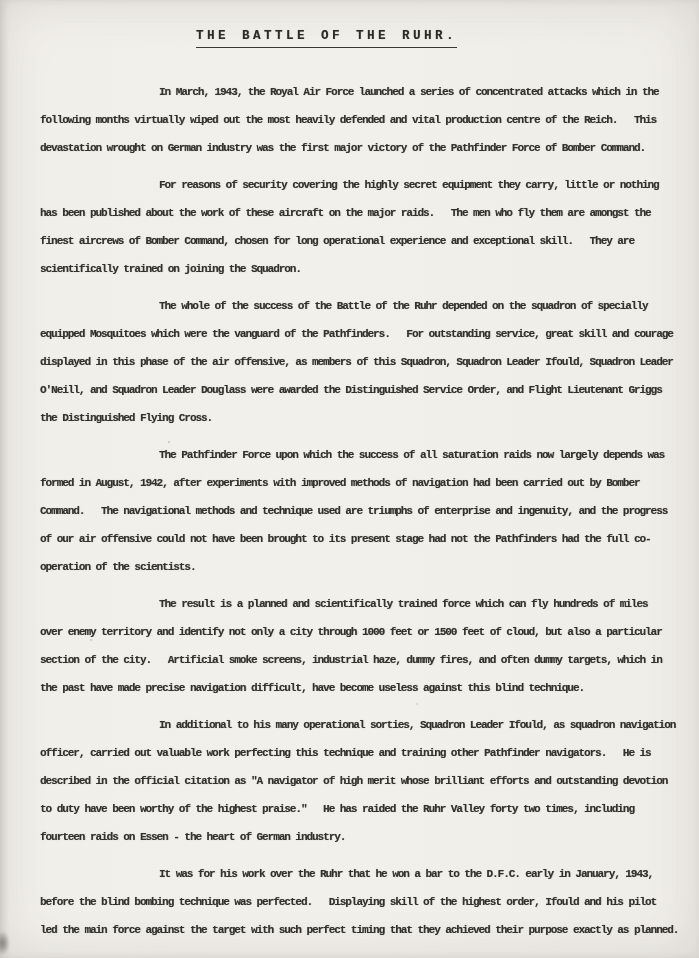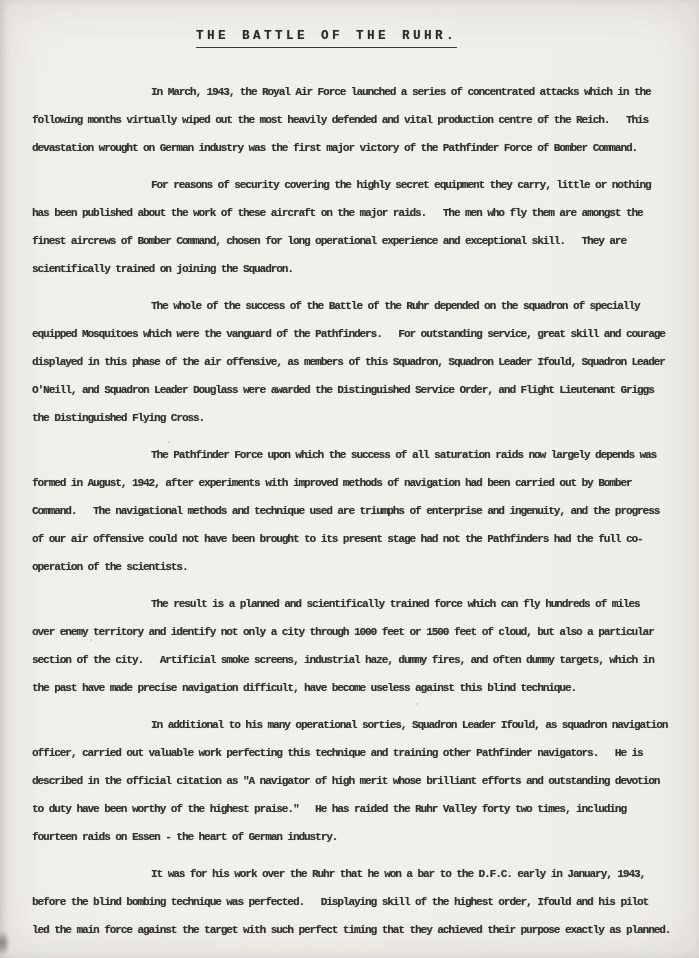--- a/index.html
+++ b/index.html
@@ -33,21 +33,21 @@
     letter-spacing: 3.5px;
     word-spacing: 2px;
     color: #2f2d29;
     padding-bottom: 4px;
     border-bottom: 1.6px solid #3a3833;
     text-shadow: 0.3px 0.3px 0.7px rgba(47, 45, 41, 0.55);
     white-space: nowrap;
   }
   .doc-body {
     margin-top: 30px;
-    padding-left: 32px;
+    padding-left: 40px;
     padding-right: 4px;
   }
   .para {
     margin: 0 0 9px 0;
     font-size: 11px;
     line-height: 28px;
     letter-spacing: -1.05px;
     white-space: pre-wrap;
     text-indent: 119px;
     text-shadow: 0.3px 0.3px 0.7px rgba(52, 50, 46, 0.5);

